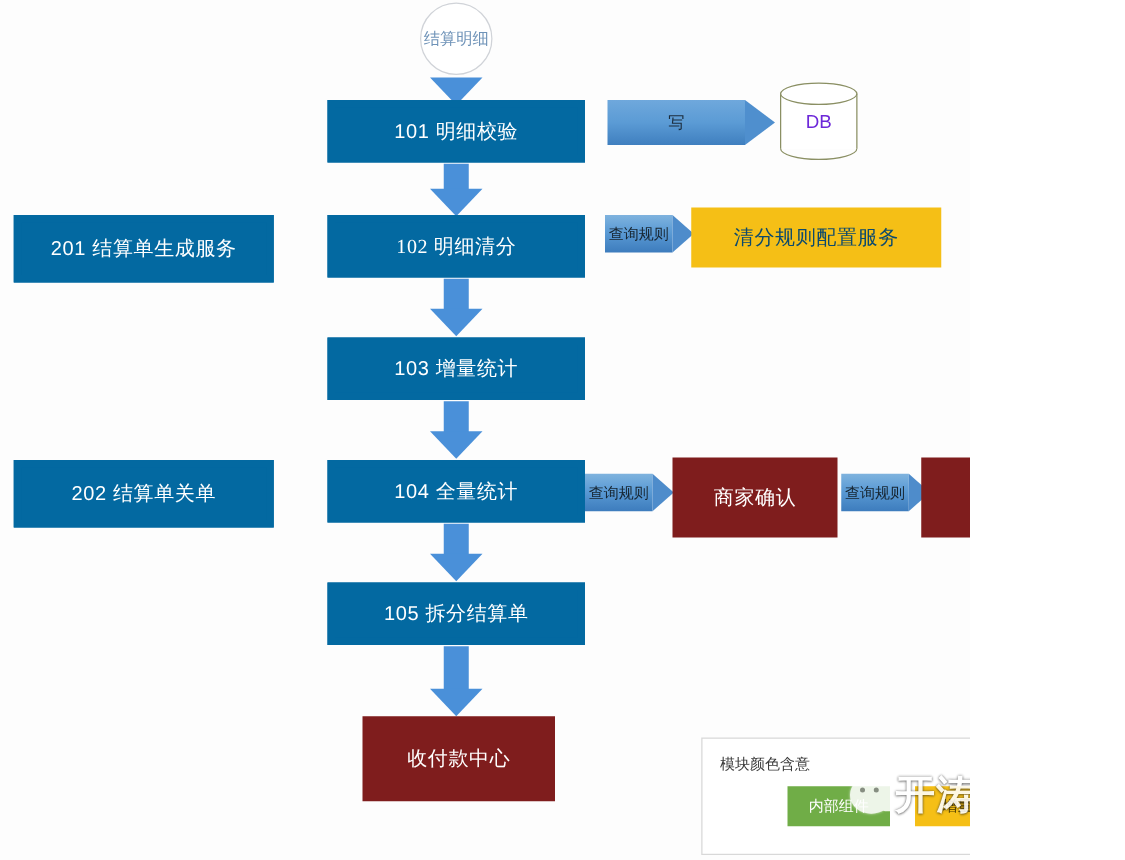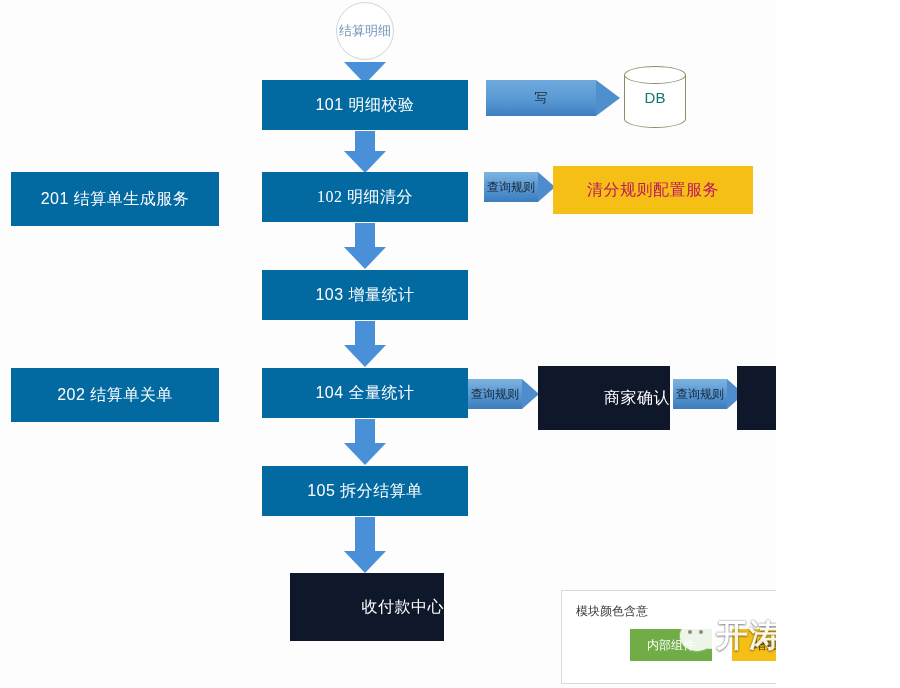--- a/index.html
+++ b/index.html
@@ -28,26 +28,25 @@
     color: #ffffff;
     font-size: 16px;
     letter-spacing: 0.5px;
     box-sizing: border-box;
   }
   .node.green {
     background: #0369a1;
     border: 6px solid #0369a1;
   }
   .node.gray {
-    background: #0f172a;
-    justify-content: flex-end;
+    background: #7f1d1d;
   }
   .node.yellow {
     background: #f5bf16;
-    color: #be185d;
+    color: #0c4a6e;
   }
 
   
   .start-circle {
     position: absolute;
     border-radius: 50%;
     border: 1px solid #d0d3d8;
     background: #ffffff;
     display: flex;
     align-items: center;
@@ -177,21 +176,21 @@
   }
   .db .db-label {
     position: absolute;
     left: 0;
     top: 0;
     width: 100%;
     height: 100%;
     display: flex;
     align-items: center;
     justify-content: center;
-    color: #0f766e;
+    color: #6d28d9;
     font-size: 15px;
   }
 
   
   .legend {
     position: absolute;
     background: #ffffff;
     border: 1px solid #d8d8d8;
     box-sizing: border-box;
   }

